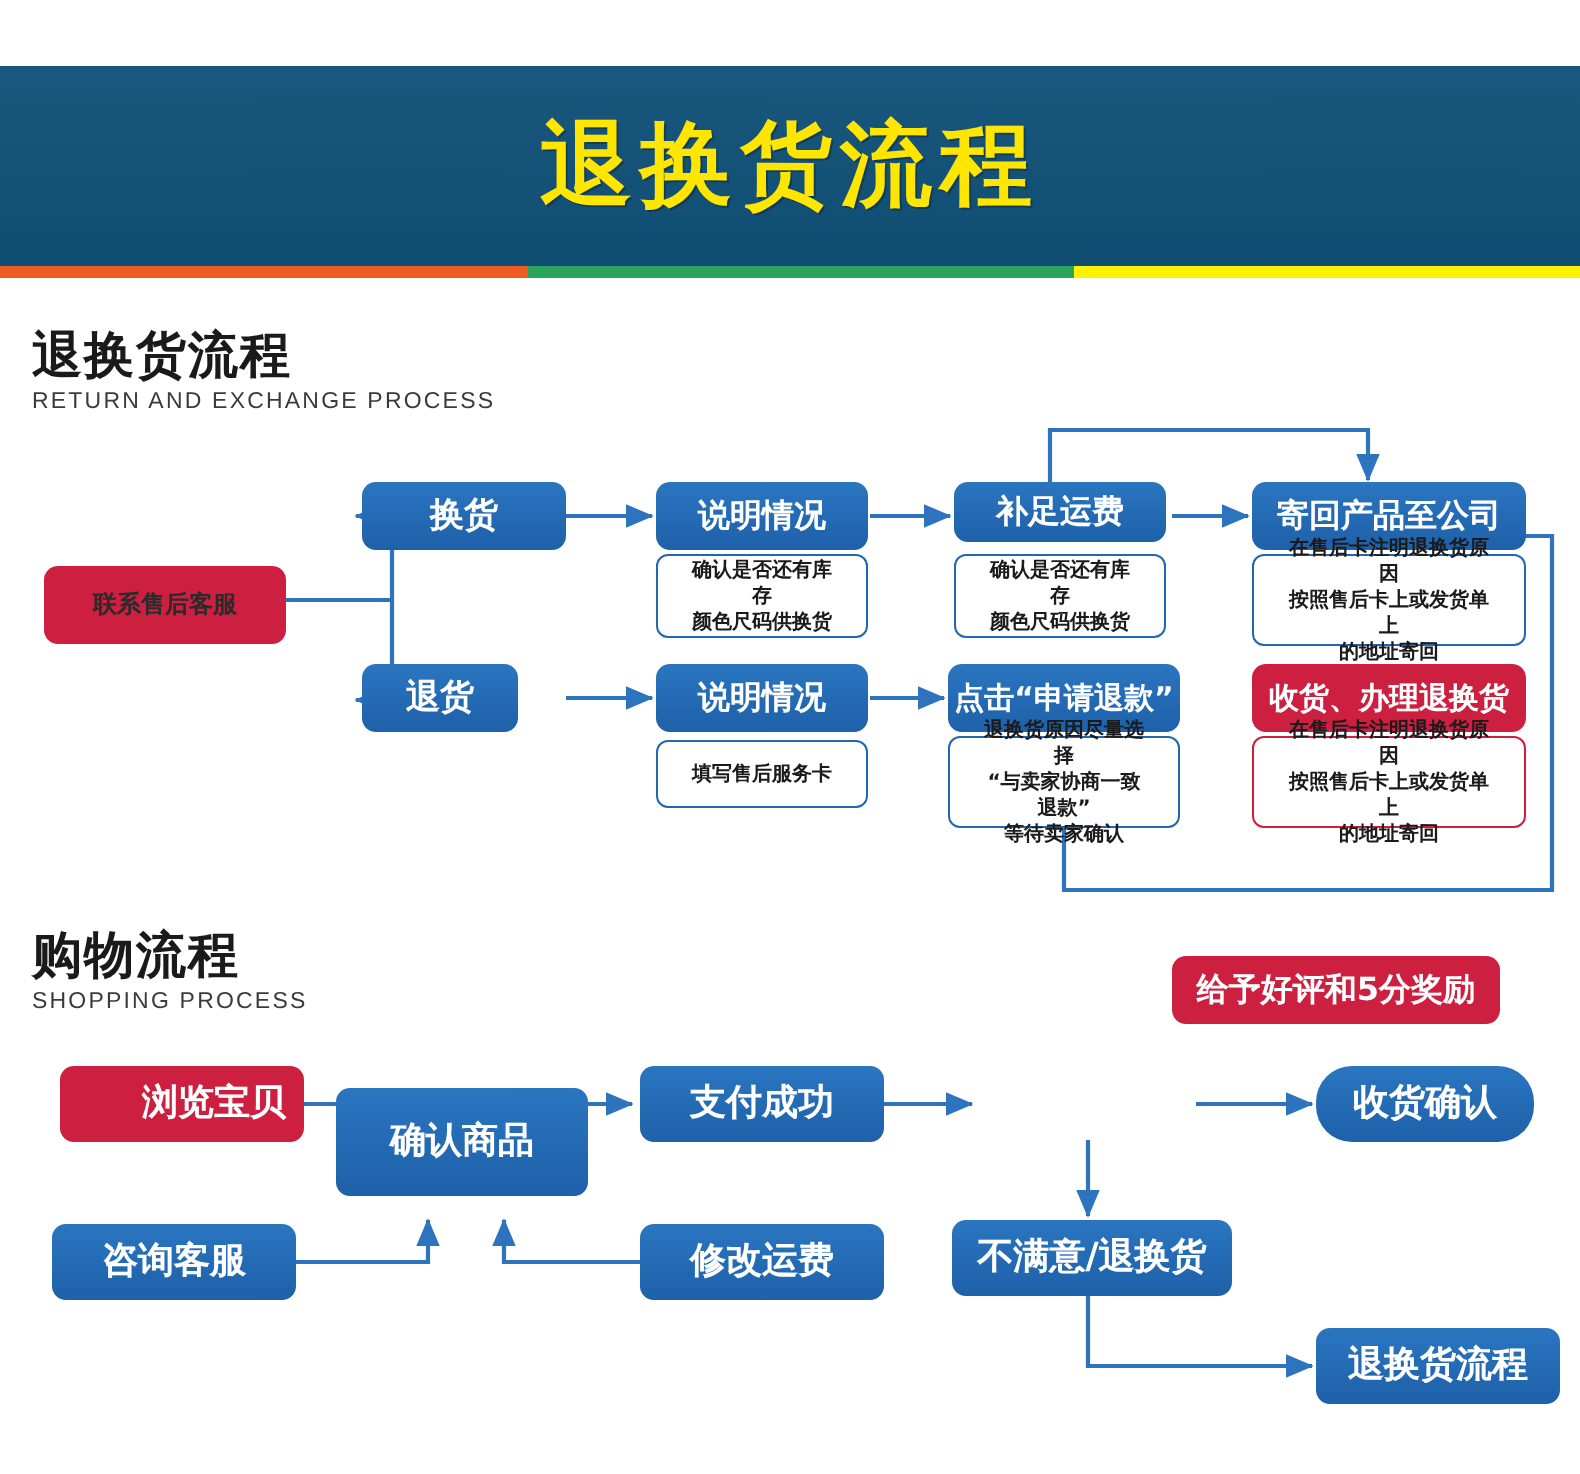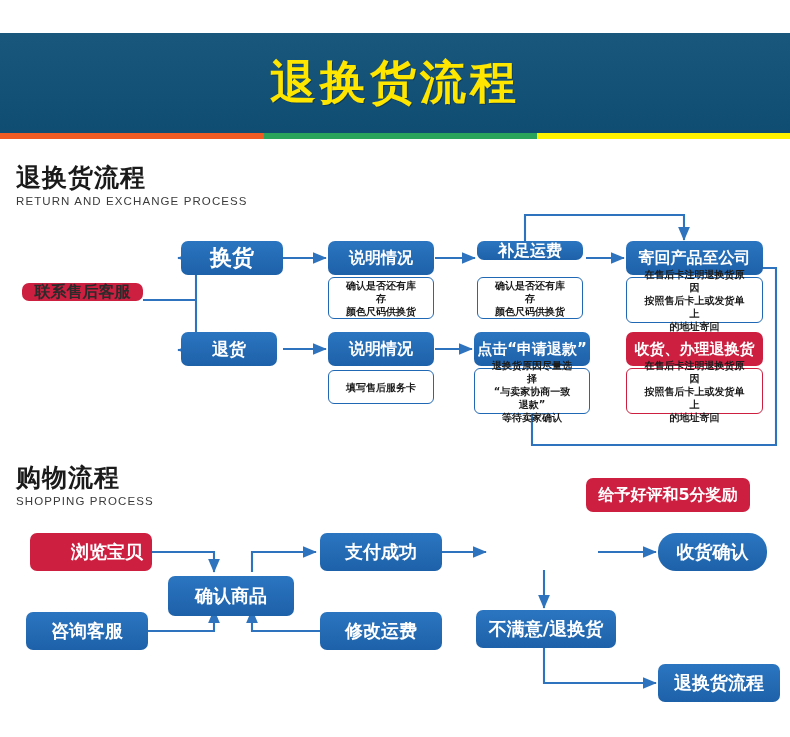--- a/index.html
+++ b/index.html
@@ -155,60 +155,60 @@
       <path d="M432,552 L486,552" marker-end="url(#ar)"></path>
 
       <path d="M598,552 L656,552" marker-end="url(#ar)"></path>
 
       <path d="M544,570 L544,608" marker-end="url(#ar)"></path>
 
       <path d="M544,646 L544,683 L656,683" marker-end="url(#ar)"></path>
     </g>
   </svg>
 
-  <div class="node red" style="left:22px;top:283px;width:121px;height:18px;font-size:16px;">
+  <div class="node red" style="left:22px;top:283px;width:121px;height:39px;font-size:12px;">
     <span class="red-dark-text">联系售后客服</span>
   </div>
 
-  <div class="node blue" style="left:181px;top:241px;width:102px;height:34px;font-size:22px;">
+  <div class="node blue" style="left:181px;top:241px;width:102px;height:34px;font-size:17px;">
     <span>换货</span>
   </div>
 
   <div class="node blue" style="left:328px;top:241px;width:106px;height:34px;font-size:16px;">
     <span>说明情况</span>
   </div>
   <div class="subbox" style="left:328px;top:277px;width:106px;height:42px;">
     <div>
       <span>确认是否还有库存</span>
       <span>颜色尺码供换货</span>
     </div>
   </div>
 
-  <div class="node blue" style="left:477px;top:241px;width:106px;height:19px;font-size:16px;">
+  <div class="node blue" style="left:477px;top:241px;width:106px;height:30px;font-size:16px;">
     <span>补足运费</span>
   </div>
   <div class="subbox" style="left:477px;top:277px;width:106px;height:42px;">
     <div>
       <span>确认是否还有库存</span>
       <span>颜色尺码供换货</span>
     </div>
   </div>
 
   <div class="node blue" style="left:626px;top:241px;width:137px;height:34px;font-size:16px;">
     <span>寄回产品至公司</span>
   </div>
   <div class="subbox" style="left:626px;top:277px;width:137px;height:46px;">
     <div>
       <span>在售后卡注明退换货原因</span>
       <span>按照售后卡上或发货单上</span>
       <span>的地址寄回</span>
     </div>
   </div>
 
-  <div class="node blue" style="left:181px;top:332px;width:96px;height:34px;font-size:17px;">
+  <div class="node blue" style="left:181px;top:332px;width:78px;height:34px;font-size:17px;">
     <span>退货</span>
   </div>
 
   <div class="node blue" style="left:328px;top:332px;width:106px;height:34px;font-size:16px;">
     <span>说明情况</span>
   </div>
   <div class="subbox" style="left:328px;top:370px;width:106px;height:34px;align-items:center;">
     <div>
       <span>填写售后服务卡</span>
     </div>
@@ -241,21 +241,21 @@
   </div>
 
   <div class="node red" style="left:30px;top:533px;width:122px;height:38px;font-size:18px;padding-left:32px;">
     <span>浏览宝贝</span>
   </div>
 
   <div class="node blue" style="left:26px;top:612px;width:122px;height:38px;font-size:18px;">
     <span>咨询客服</span>
   </div>
 
-  <div class="node blue" style="left:168px;top:576px;width:126px;height:40px;font-size:18px;">
+  <div class="node blue" style="left:168px;top:544px;width:126px;height:54px;font-size:18px;">
     <span>确认商品</span>
   </div>
 
   <div class="node blue" style="left:320px;top:612px;width:122px;height:38px;font-size:18px;">
     <span>修改运费</span>
   </div>
 
   <div class="node blue" style="left:320px;top:533px;width:122px;height:38px;font-size:18px;">
     <span>支付成功</span>
   </div>

